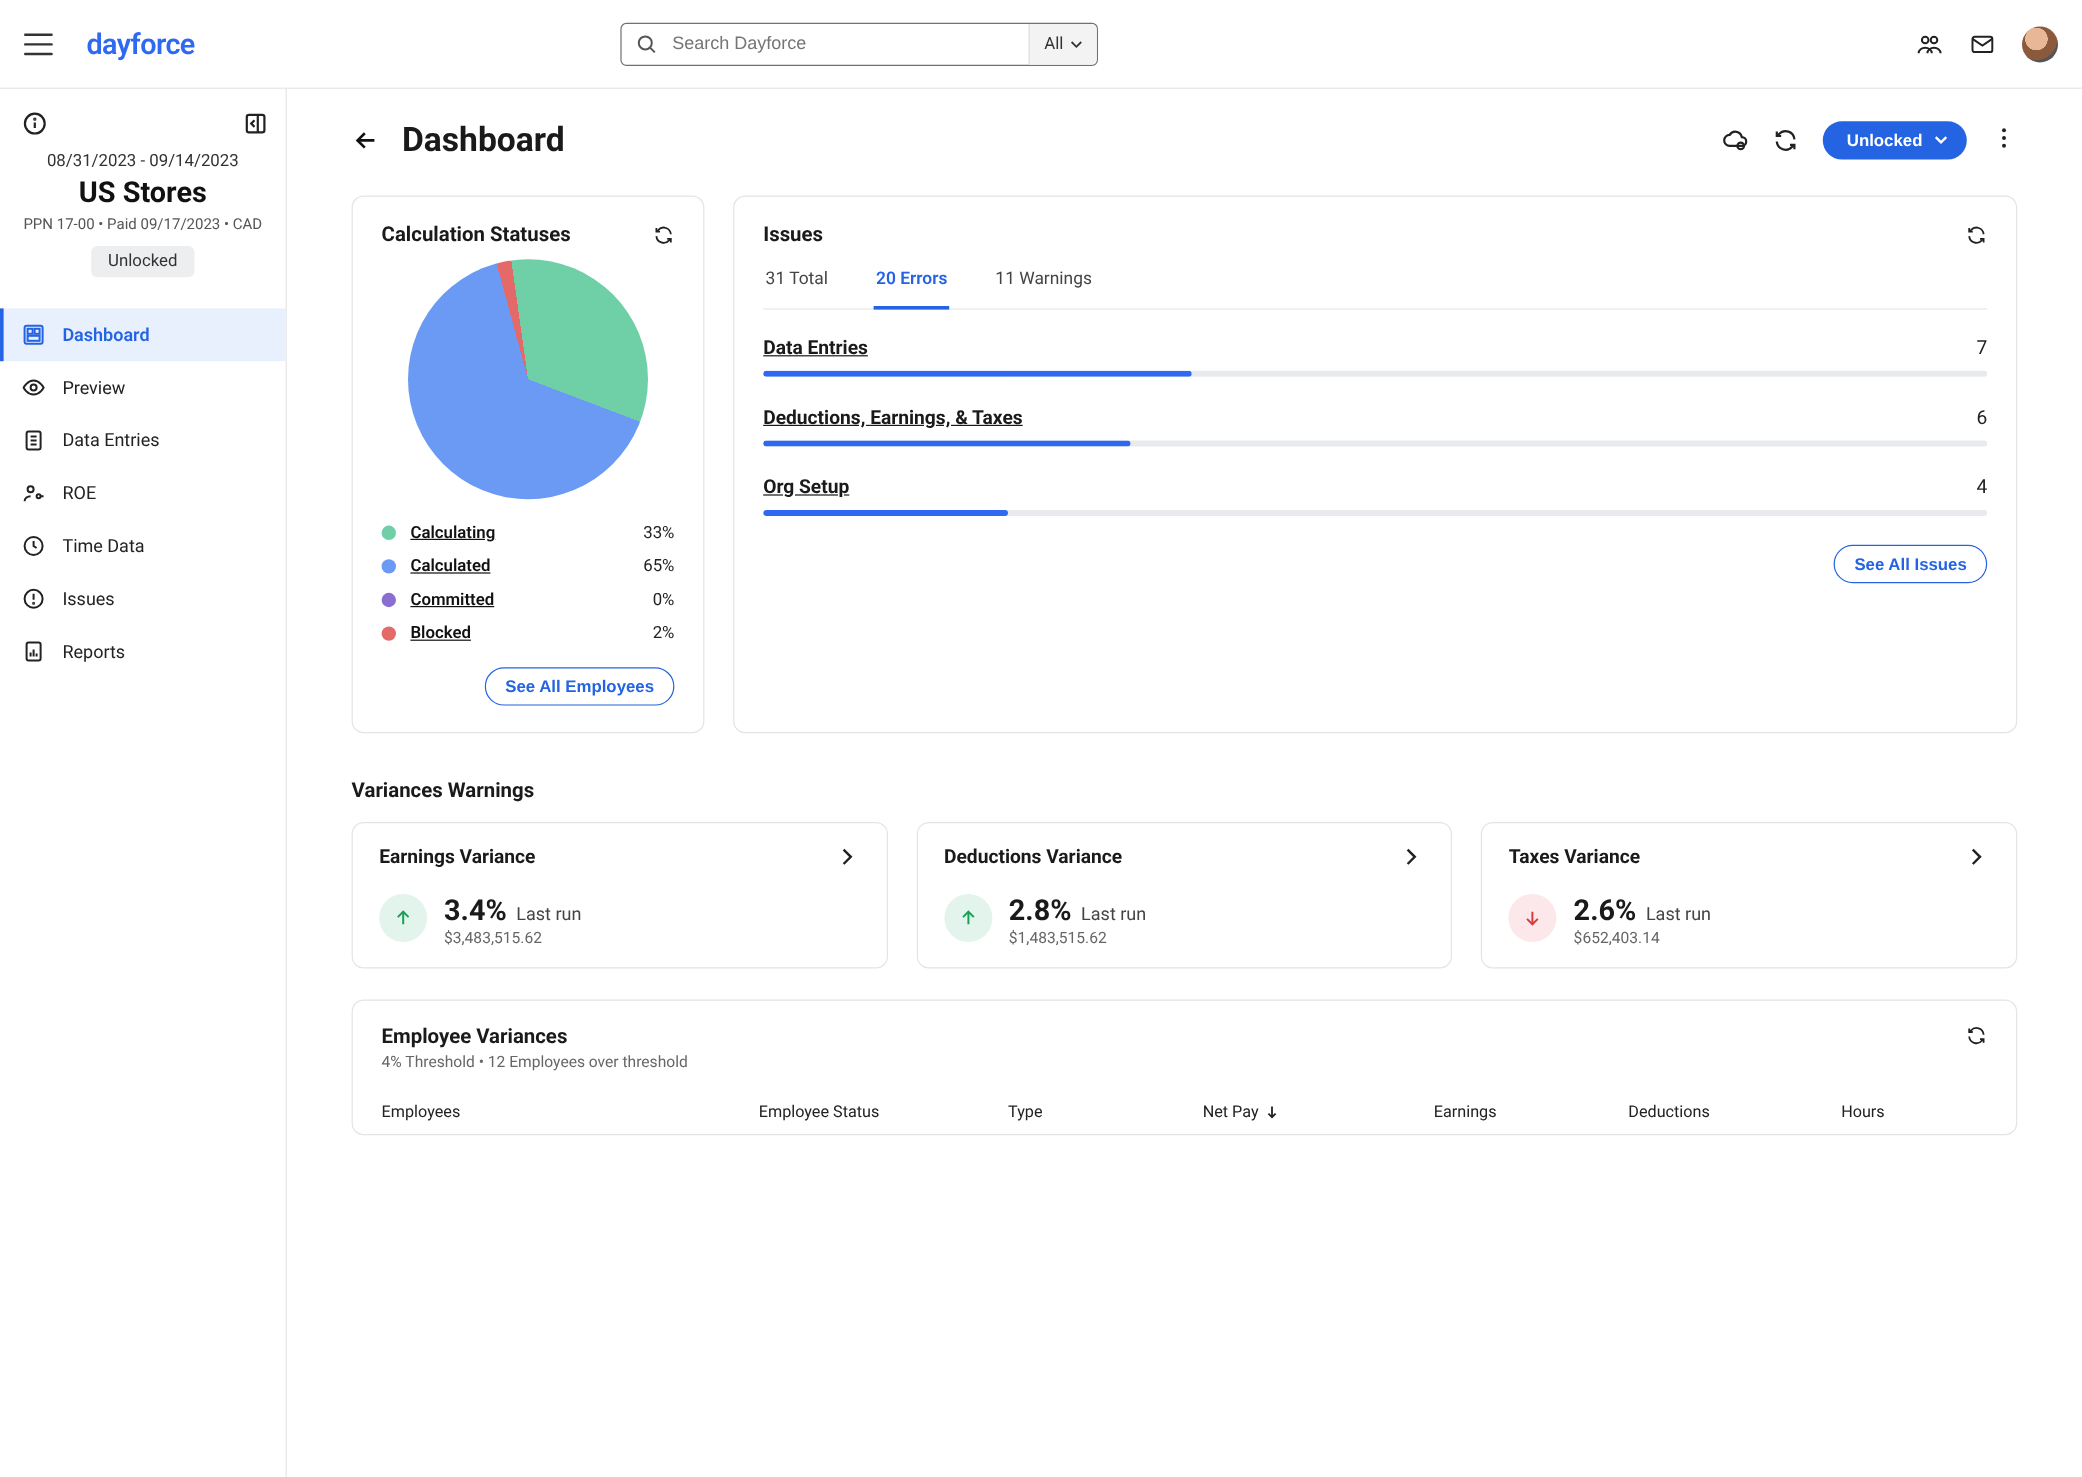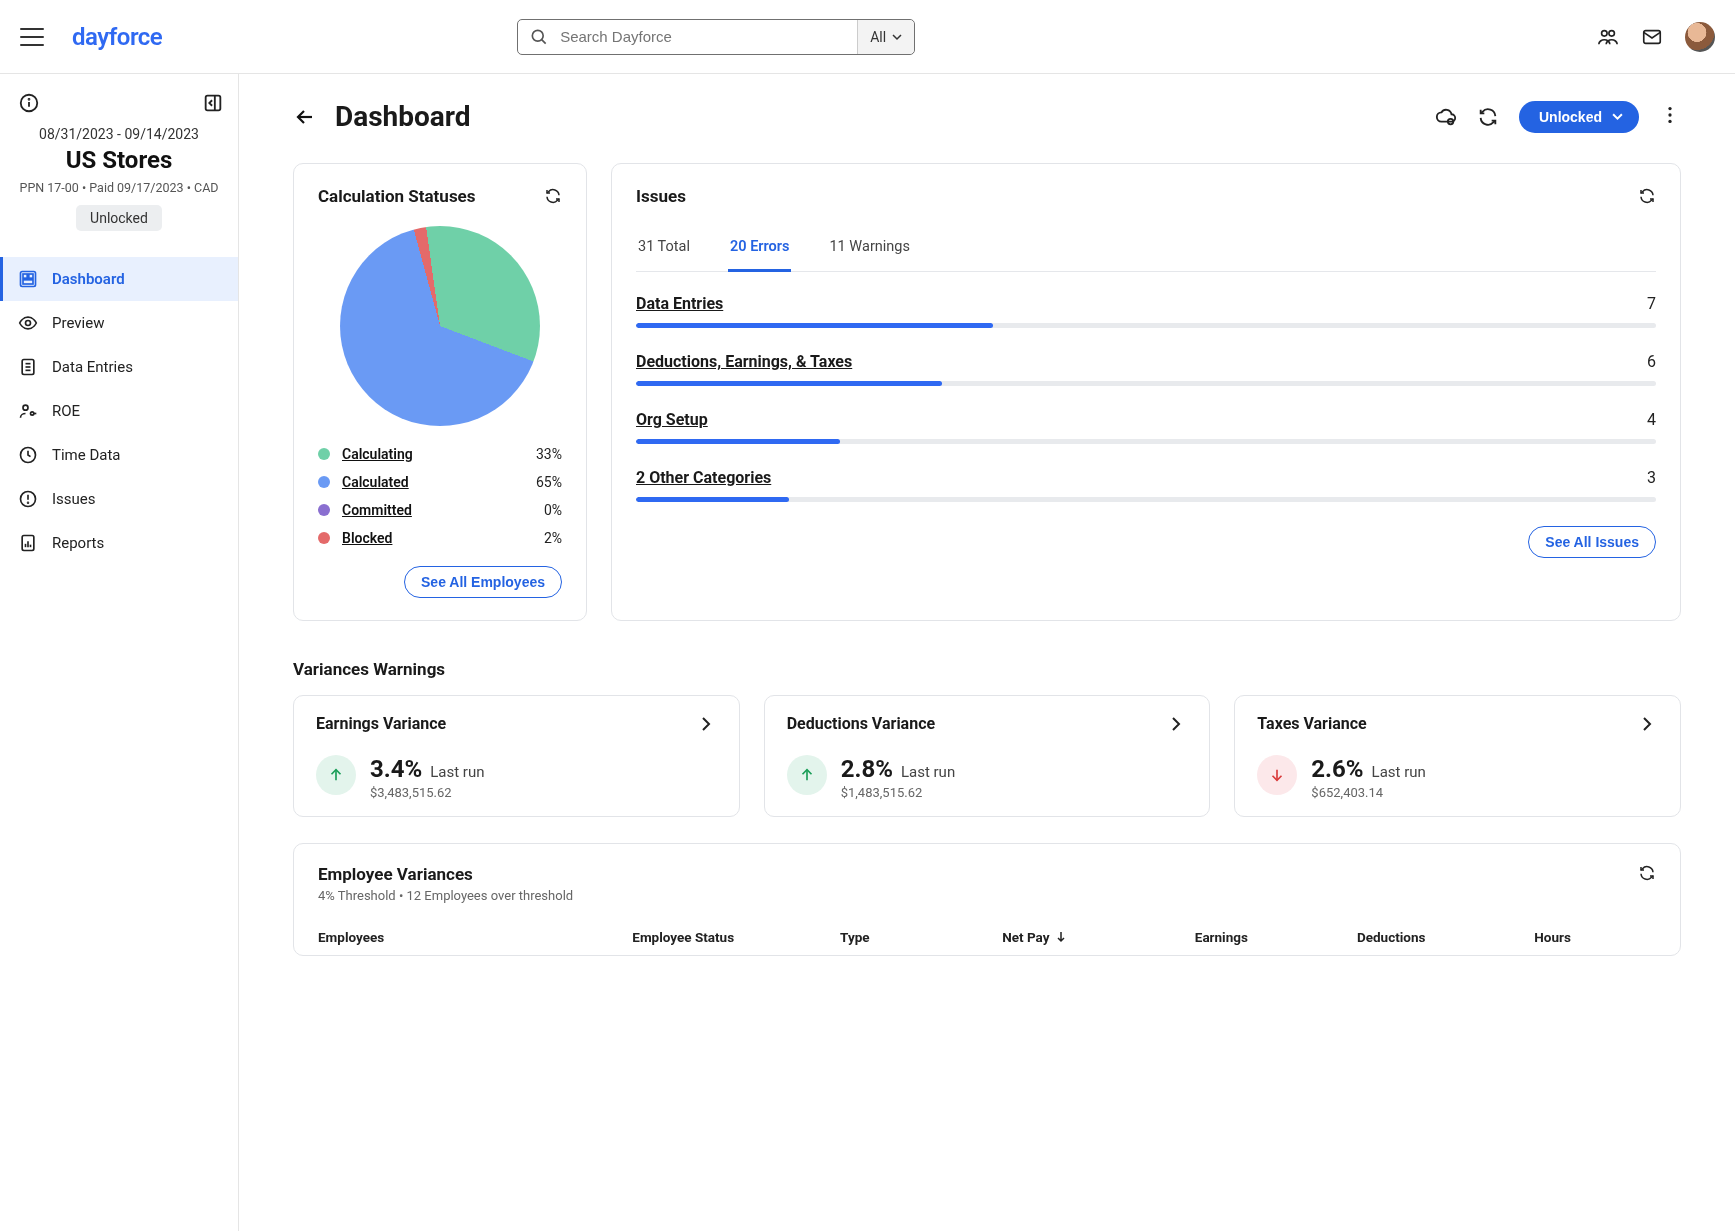--- a/index.html
+++ b/index.html
@@ -39,21 +39,21 @@
   .page-head { display:flex; align-items:center; gap:18px; margin-bottom: 30px;}
   .back-arrow { width:24px; height:24px; cursor:pointer;}
   .page-title { font-size:28px; font-weight:700;}
   .ph-right { margin-left:auto; display:flex; align-items:center; gap:20px;}
   .ph-icon { width:22px; height:22px; cursor:pointer; color:#222;}
   .unlock-btn { background:#2463e2; color:#fff; border:none; border-radius:18px; padding:8px 16px 8px 20px; font-size:14px; font-weight:600; display:flex; align-items:center; gap:10px; cursor:pointer;}
   .dots-btn { width:22px; cursor:pointer; color:#222;}
   
   .row1 { display:flex; gap:24px; }
   .card { border:1px solid #e2e4e8; border-radius:10px; padding:22px 24px; background:#fff;}
-  .card-head { display:flex; align-items:center; justify-content:space-between; margin-bottom:20px;}
+  .card-head { display:flex; align-items:center; justify-content:space-between; margin-bottom:6px;}
   .card-title { font-size:17px; font-weight:700; }
   .refresh-sm { width:18px; height:18px; cursor:pointer; color:#222;}
   
   .card-calc { width:294px; flex-shrink:0;}
   .pie-wrap { display:flex; justify-content:center; margin:10px 0 14px;}
   .pie { width:200px; height:200px; border-radius:50%; }
   .legend { }
   .legend-row { display:flex; align-items:center; padding:6px 0; font-size:14px;}
   .lg-dot { width:12px; height:12px; border-radius:50%; margin-right:12px;}
   .lg-label { text-decoration:underline; font-weight:600; color:#111; cursor:pointer;}
@@ -86,21 +86,21 @@
   .var-text {}
   .var-line1 { display:flex; align-items:baseline; gap:8px;}
   .var-pct { font-size:24px; font-weight:700;}
   .var-sub { font-size:15px; color:#444;}
   .var-amt { font-size:13px; color:#666; margin-top:2px;}
   
   .emp-var-card { margin-top:26px; border:1px solid #e2e4e8; border-radius:10px; padding:20px 24px 10px;}
   .ev-head { display:flex; justify-content:space-between; align-items:flex-start;}
   .ev-title { font-size:17px; font-weight:700;}
   .ev-sub { font-size:13px; color:#666; margin-top:4px;}
-  .ev-table-head { display:grid; grid-template-columns: 2fr 1.3fr 1fr 1.2fr 1fr 1.1fr 0.8fr; gap:10px; margin-top:26px; font-size:13.5px; font-weight:700; color:#222;}
+  .ev-table-head { display:grid; grid-template-columns: 2fr 1.3fr 1fr 1.2fr 1fr 1.1fr 0.8fr; gap:10px; margin-top:26px; font-size:13.5px; font-weight:400; color:#222;}
   .np-col { display:flex; align-items:center; gap:6px;}
 </style>
 </head>
 <body>
 
 <div class="top-header">
   <div class="hamburger">
       <span></span>
       <span></span>
       <span></span>
@@ -351,29 +351,20 @@
             </div>
             <div class="issue-item">
               <div class="issue-head">
                 <span class="issue-name">Org Setup</span>
                 <span class="issue-count">4</span>
               </div>
               <div class="bar-bg">
                 <div class="bar-fill" style="width:20%"></div>
               </div>
             </div>
-            <div class="issue-item">
-              <div class="issue-head">
-                <span class="issue-name">2 Other Categories</span>
-                <span class="issue-count">3</span>
-              </div>
-              <div class="bar-bg">
-                <div class="bar-fill" style="width:15%"></div>
-              </div>
-            </div>
           </div>
         <div class="see-all-row">
           <button class="outline-btn">See All Issues</button>
         </div>
       </div>
     </div>
 
     <div class="section-title">Variances Warnings</div>
     <div class="variances-row" id="variances-row">
         <div class="var-card">

